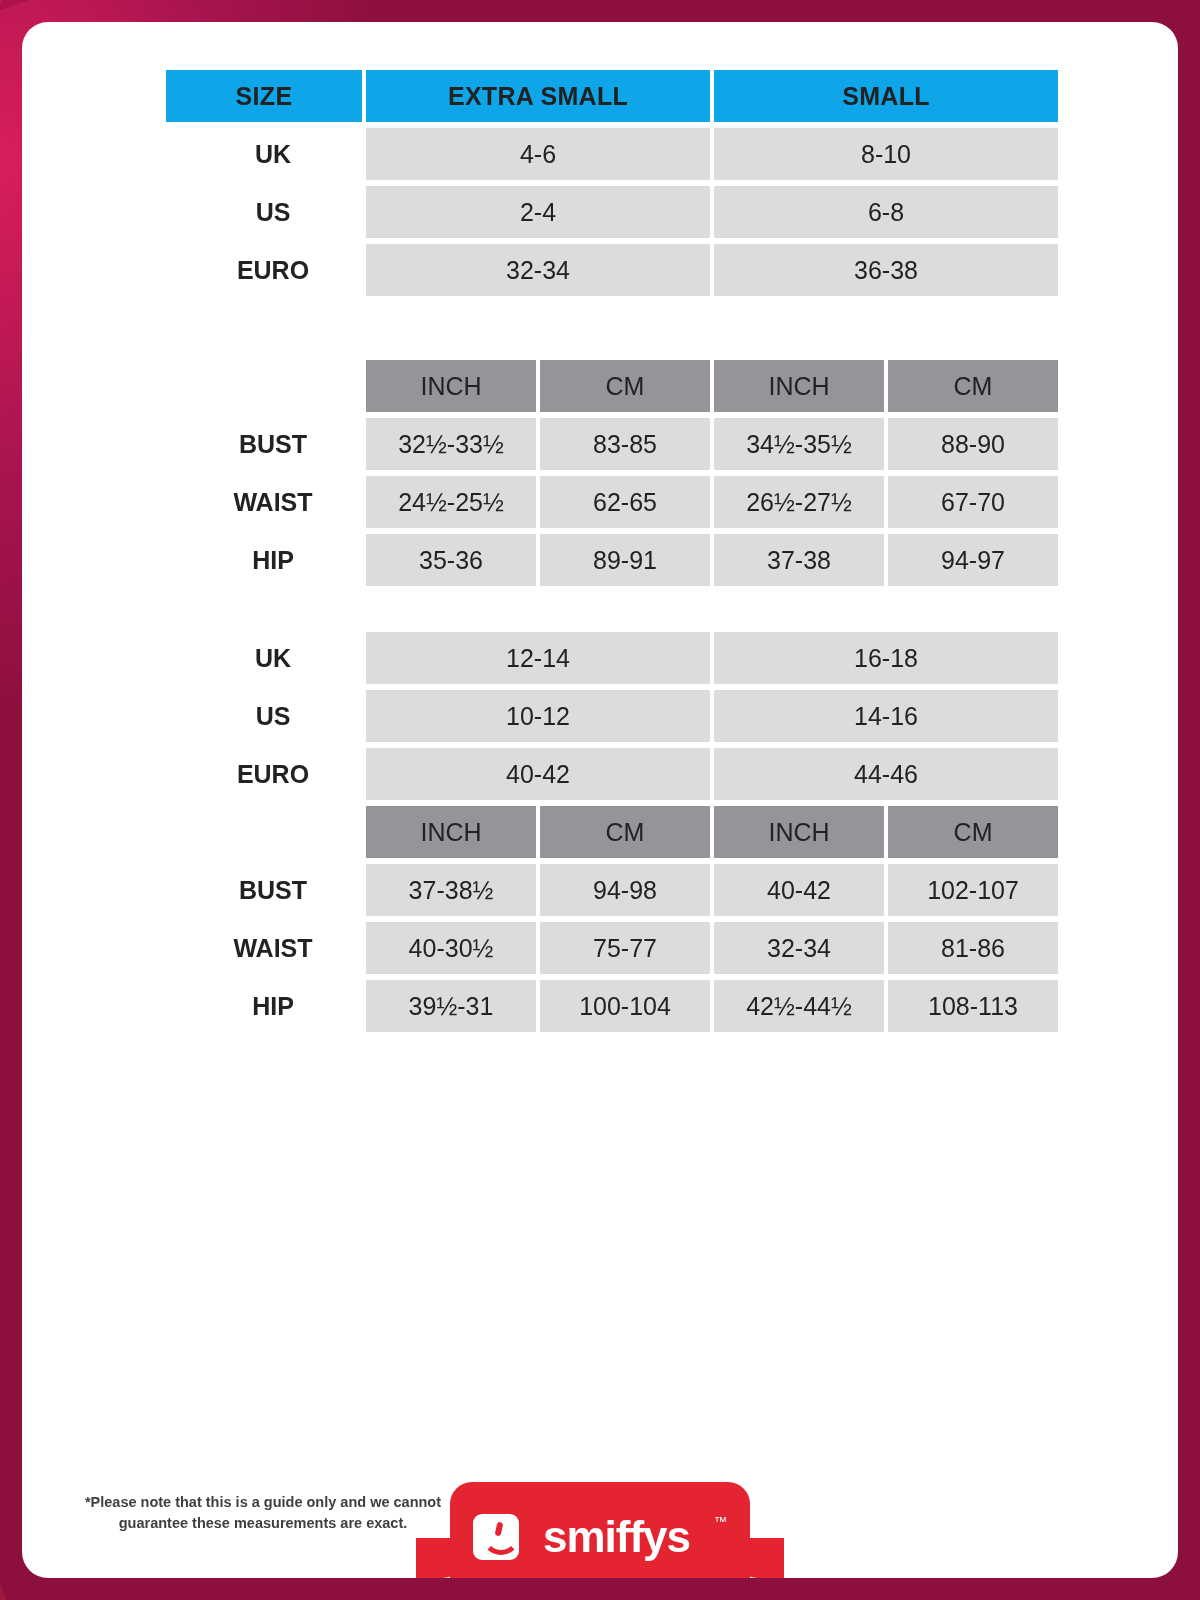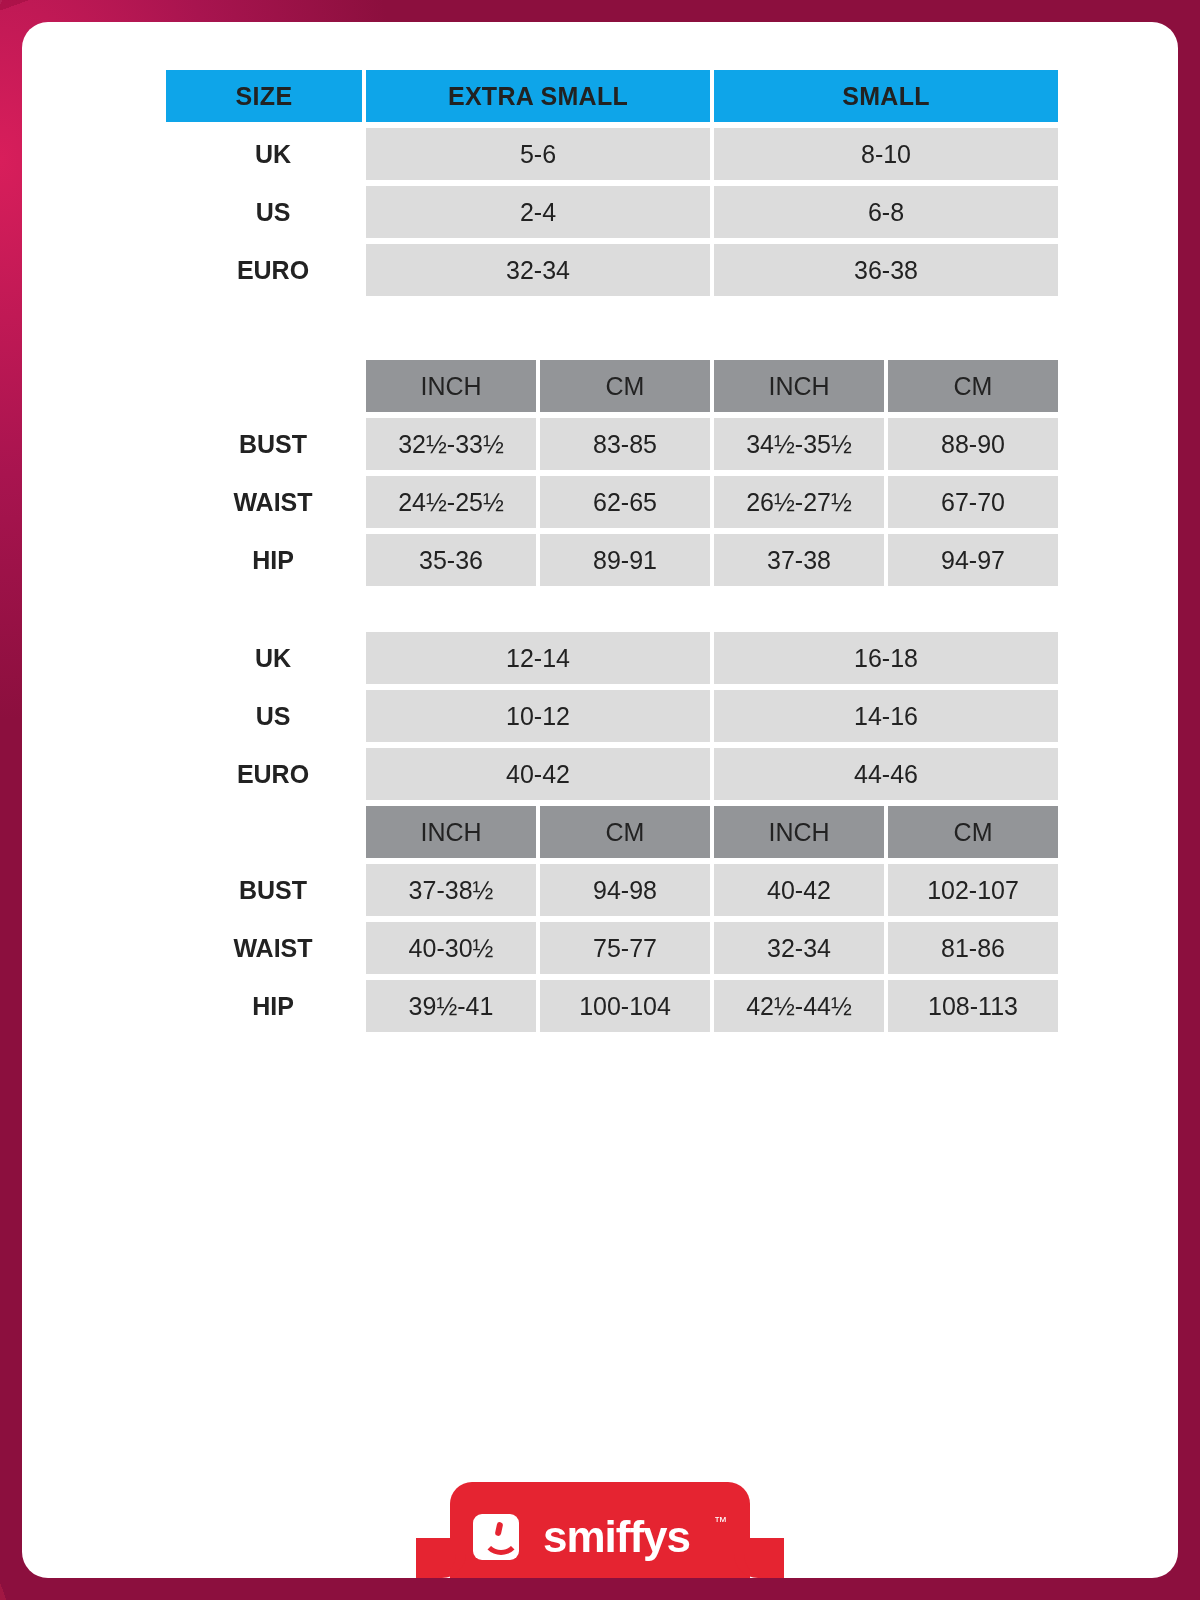--- a/index.html
+++ b/index.html
@@ -183,21 +183,21 @@
           <col class="col-q">
       </colgroup>
       <tbody>
         <tr>
           <td class="hdr-red">SIZE</td>
           <td class="hdr-red" colspan="2">EXTRA SMALL</td>
           <td class="hdr-red" colspan="2">SMALL</td>
         </tr>
         <tr>
           <td class="rowlabel">UK</td>
-          <td class="val" colspan="2">5-6</td>
+          <td class="val" colspan="2">4-6</td>
           <td class="val" colspan="2">8-10</td>
         </tr>
         <tr>
           <td class="rowlabel">US</td>
           <td class="val" colspan="2">2-4</td>
           <td class="val" colspan="2">6-8</td>
         </tr>
         <tr>
           <td class="rowlabel">EURO</td>
           <td class="val" colspan="2">32-34</td>
@@ -279,31 +279,32 @@
         </tr>
         <tr>
           <td class="rowlabel">WAIST</td>
           <td class="val">40-30½</td>
           <td class="val">75-77</td>
           <td class="val">32-34</td>
           <td class="val">81-86</td>
         </tr>
         <tr>
           <td class="rowlabel">HIP</td>
-          <td class="val">39½-41</td>
+          <td class="val">39½-31</td>
           <td class="val">100-104</td>
           <td class="val small">42½-44½</td>
           <td class="val">108-113</td>
         </tr>
       </tbody>
     </table>
 
   </div>
 
   <div class="footer">
+    <div class="disclaimer">*Please note that this is a guide only and we cannot guarantee these measurements are exact.</div>
 
     <div class="logo-tab">
       <div class="logo-inner">
         <span class="smile-mark"></span>
         <span class="wordmark">smiffys</span>
         <span class="tm">™</span>
       </div>
     </div>
   </div>
 

